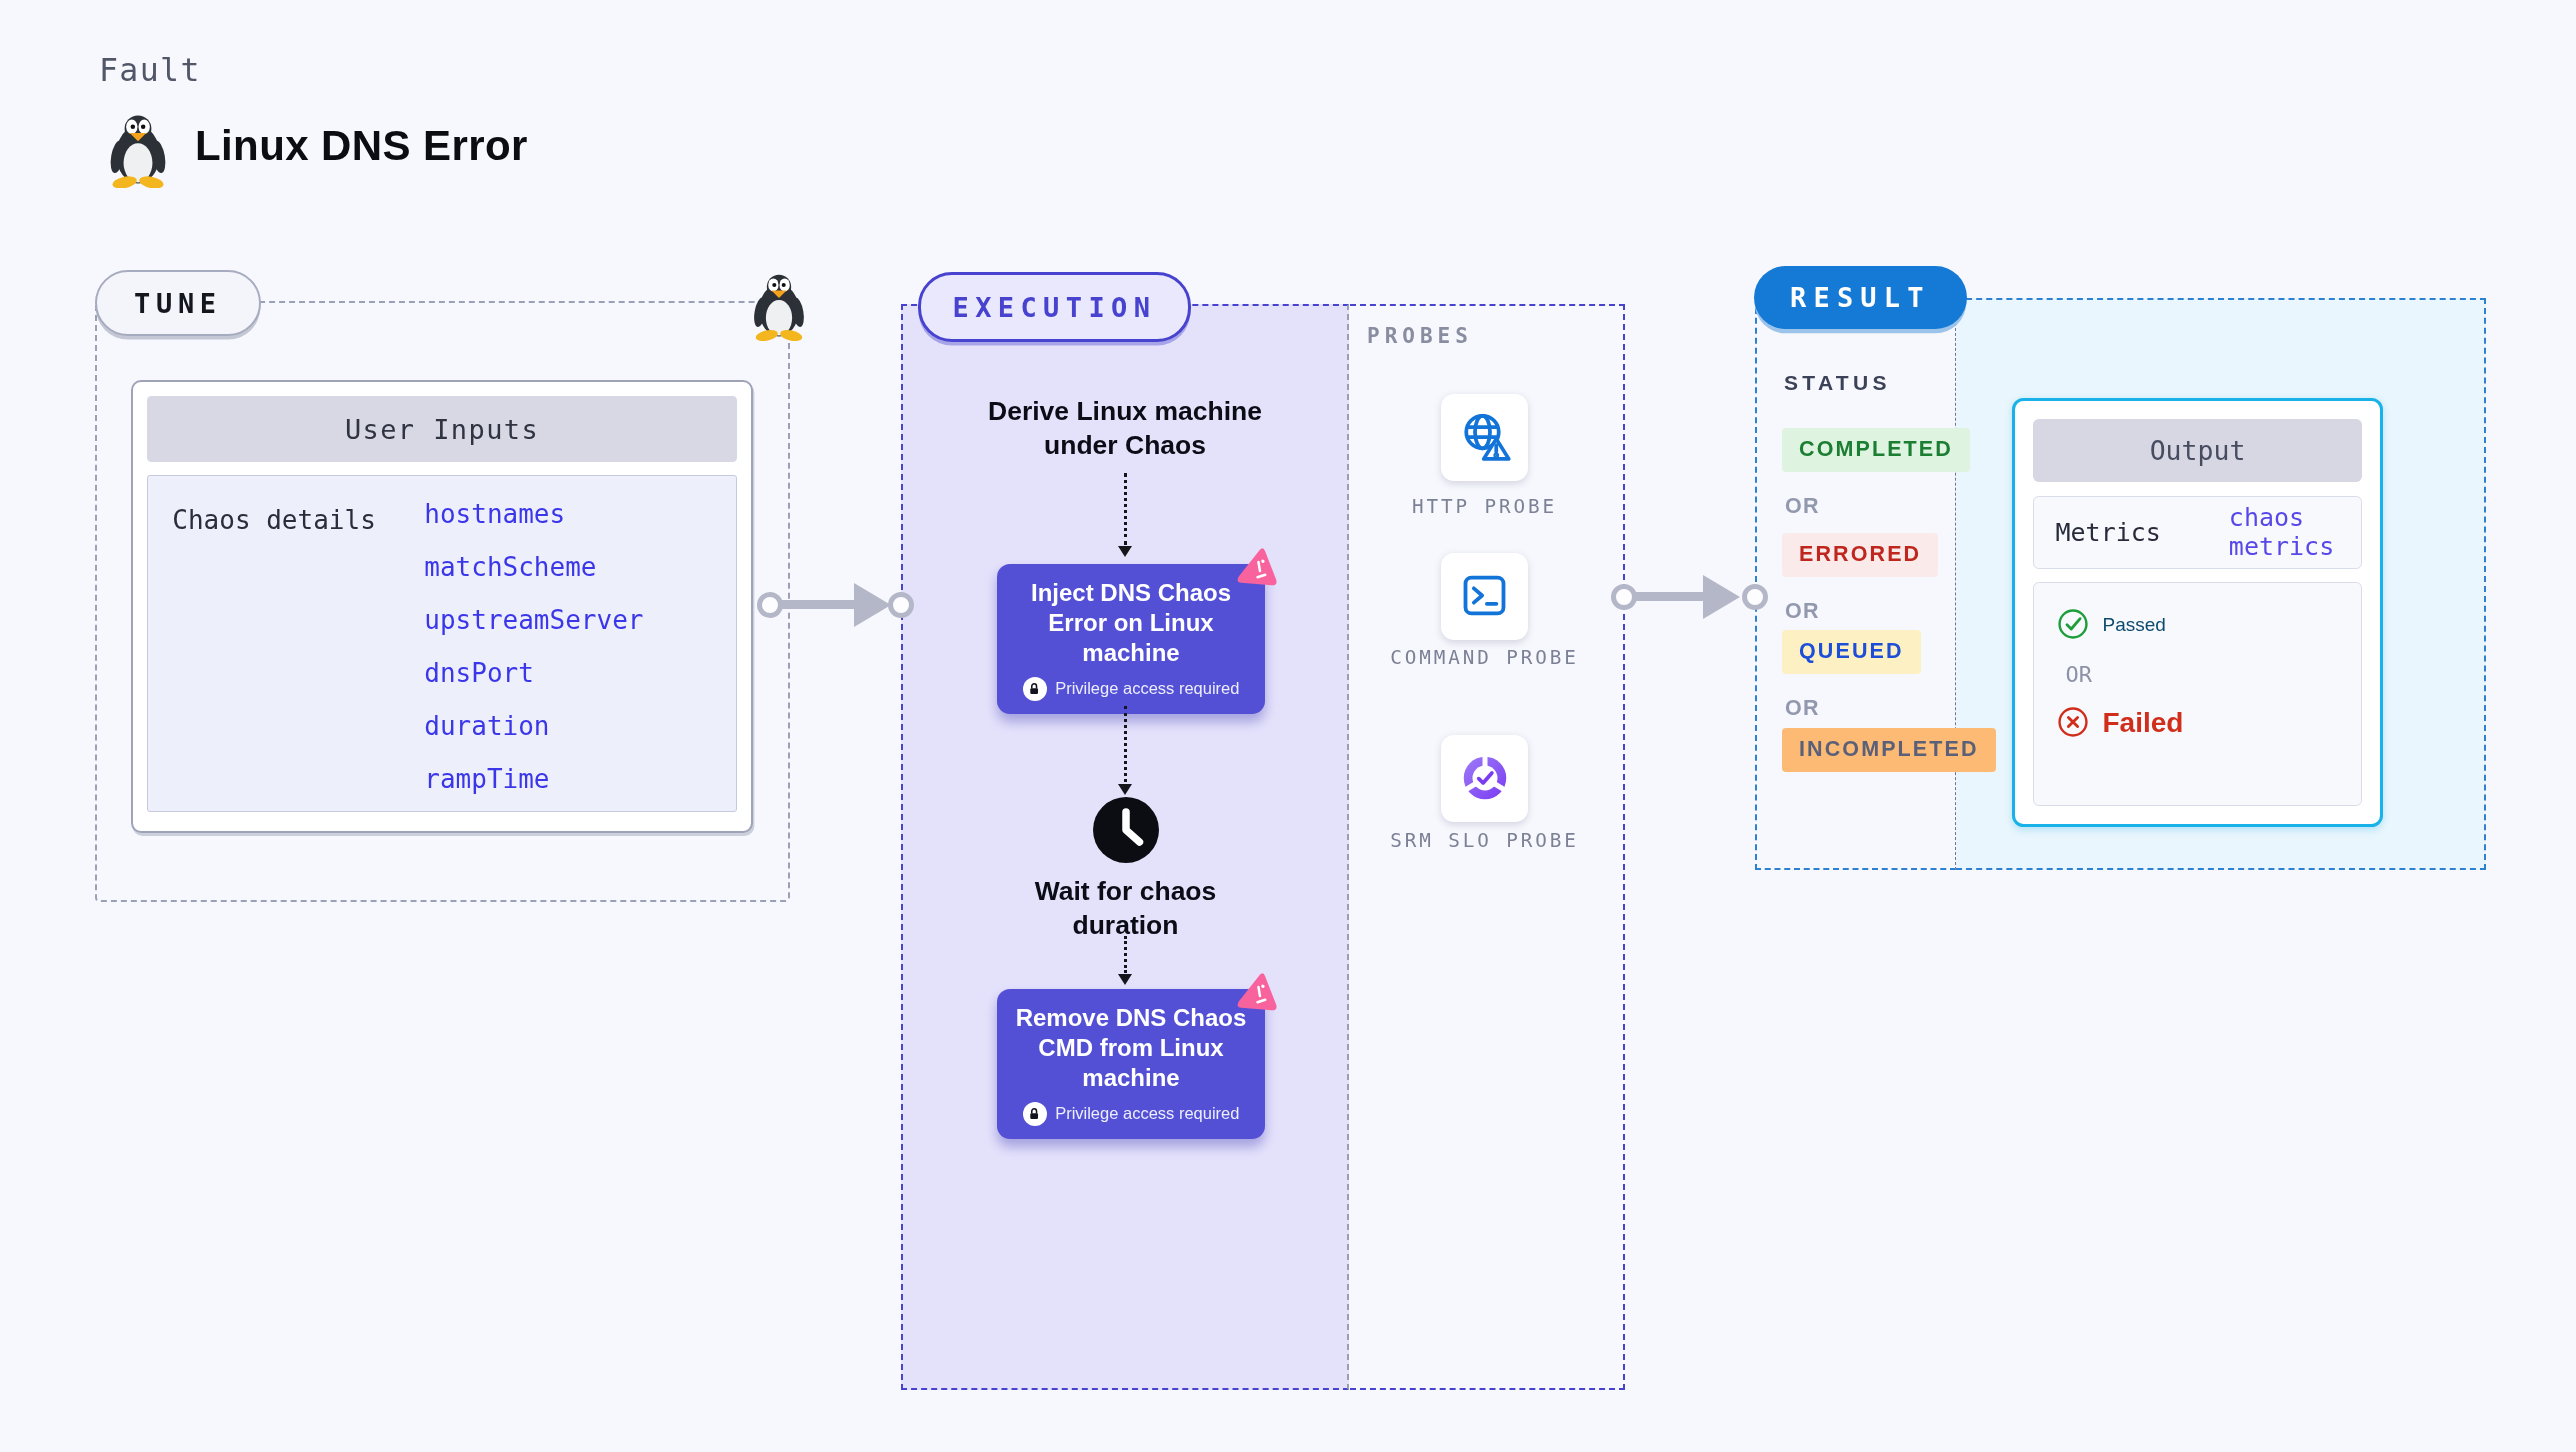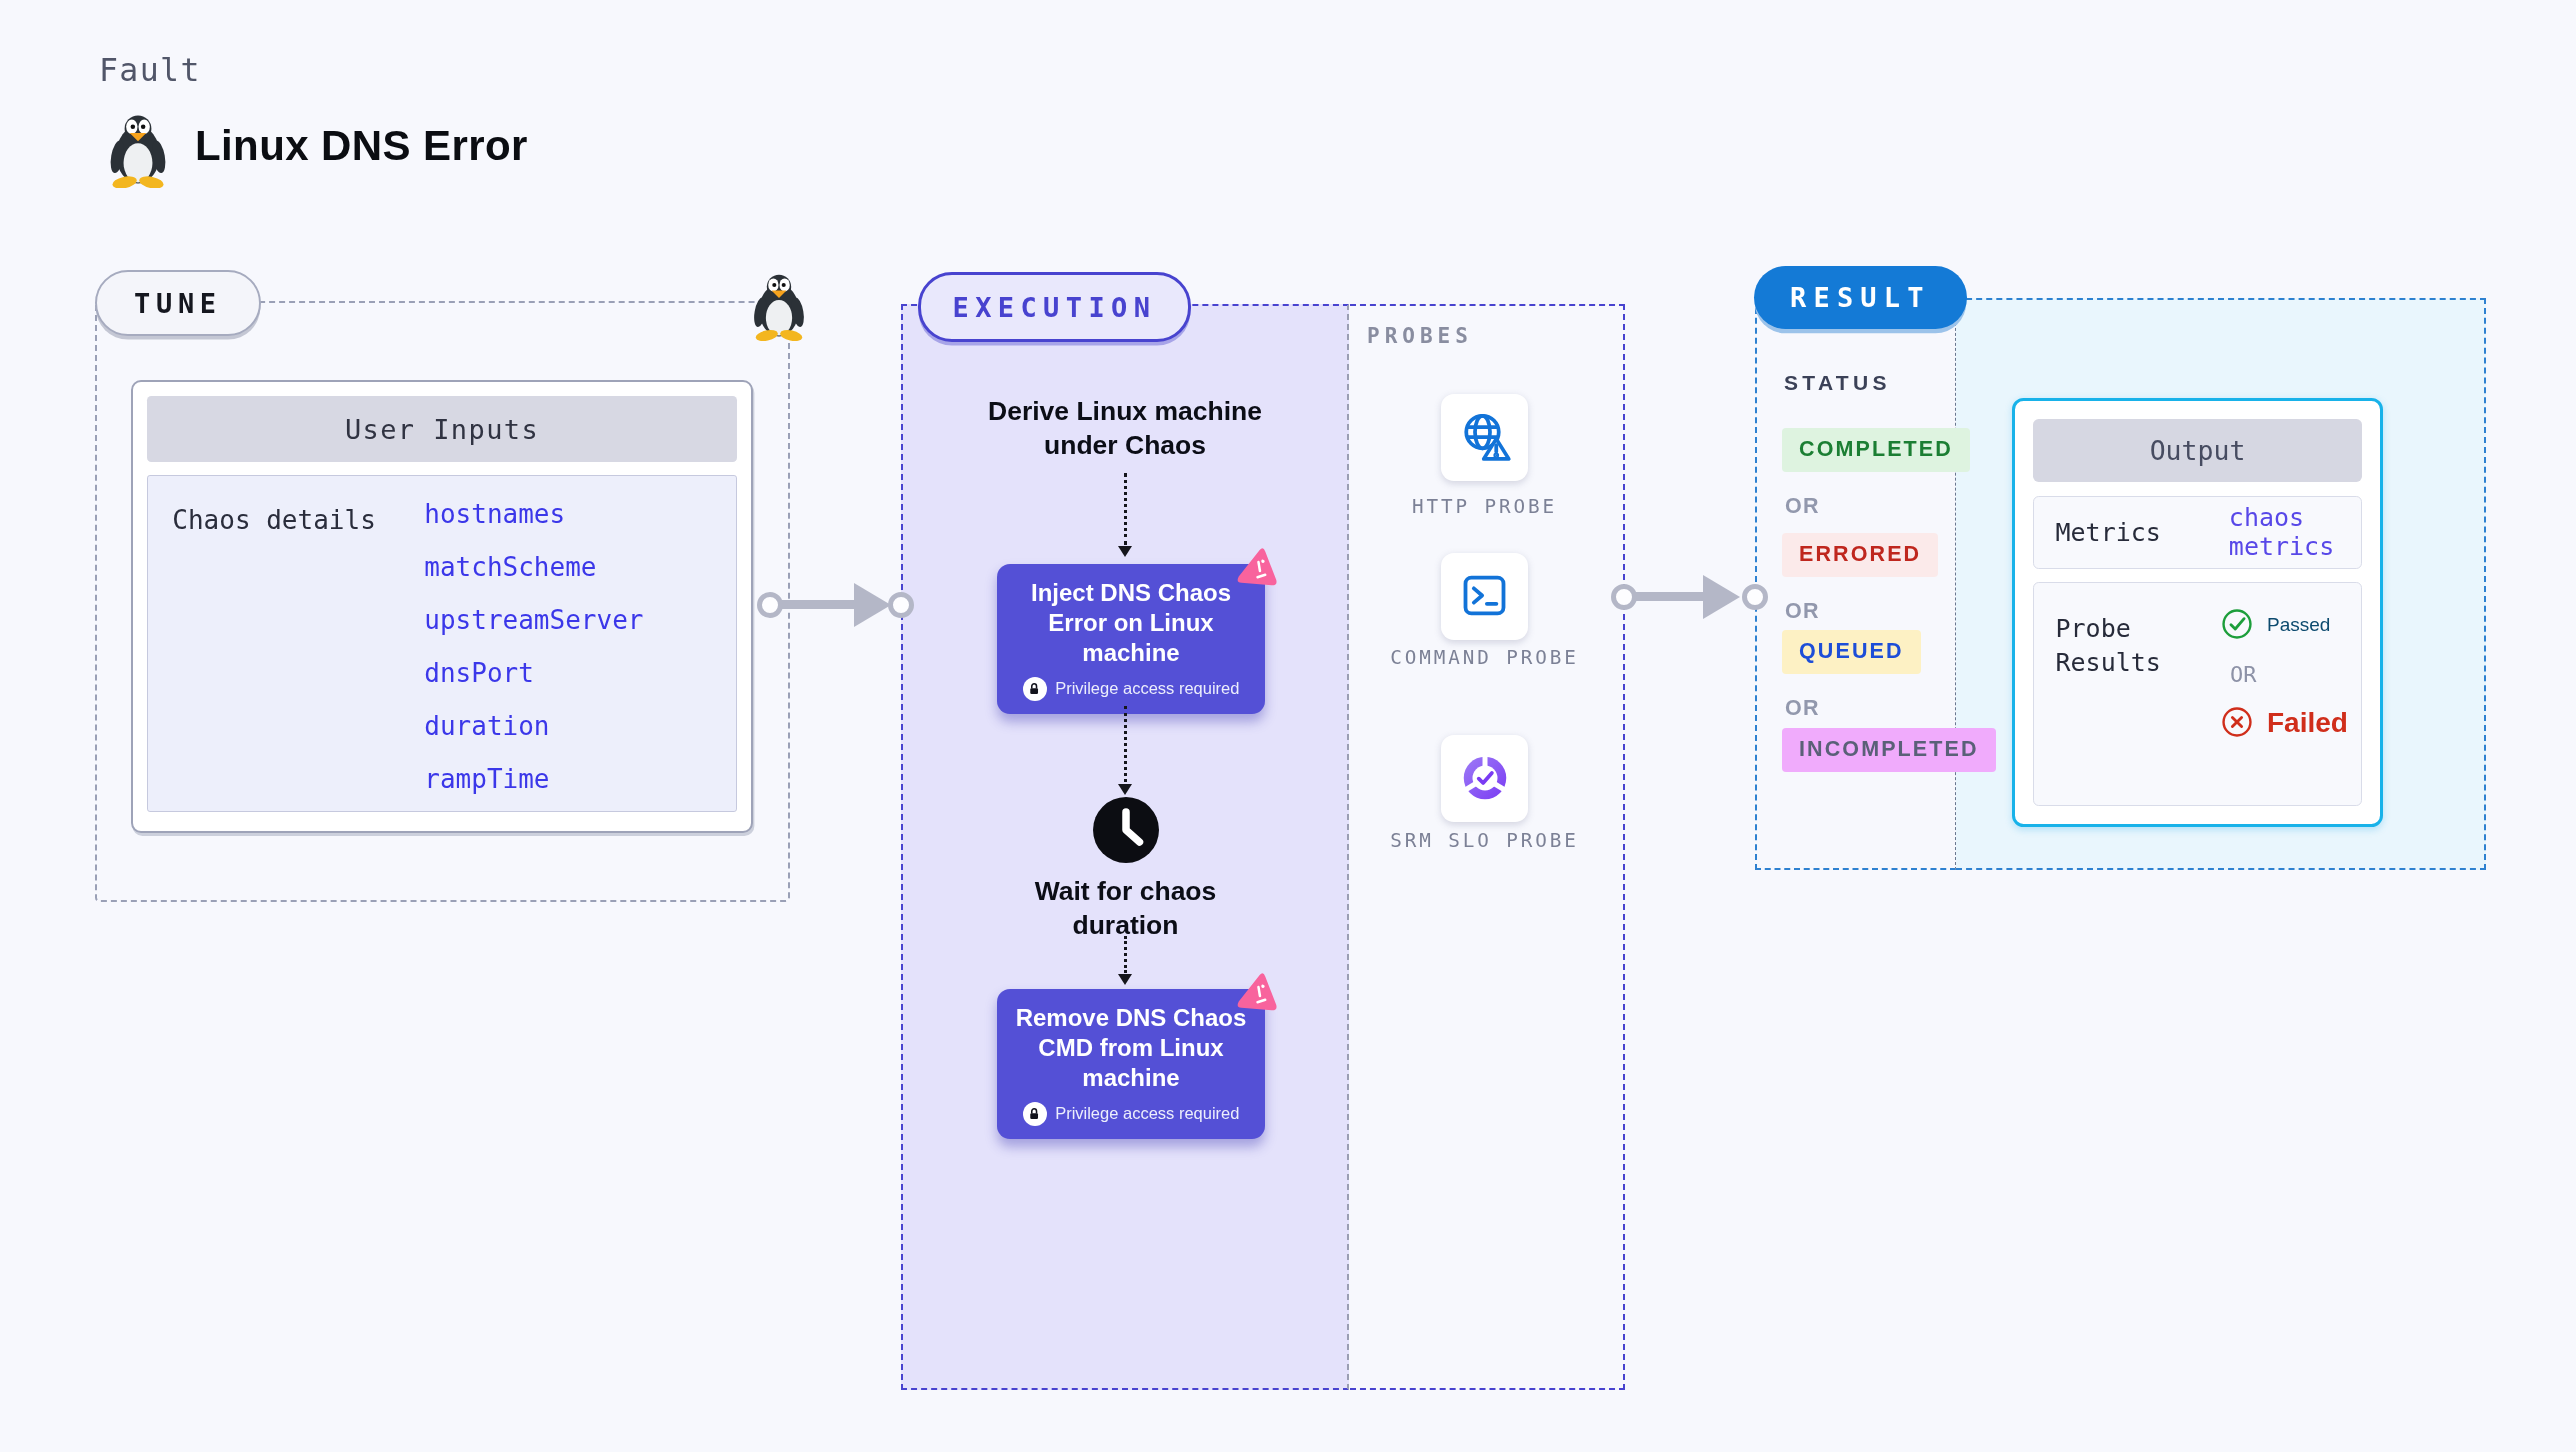--- a/index.html
+++ b/index.html
@@ -65,21 +65,21 @@
   
   .status-box{left:1755px;top:298px;width:201px;height:572px;border:2.1px dashed #2e81d0;
               border-right:1.4px dashed #6b7890;box-sizing:border-box;}
   .cyan-box{left:1956px;top:298px;width:530px;height:572px;background:#e9f6fd;
             border:2.1px dashed #2e81d0;border-left:none;box-sizing:border-box;}
   .status-title{font-size:21px;font-weight:bold;letter-spacing:4.3px;color:#3b4157;}
   .status-badge{display:inline-block;padding:9.3px 17px;border-radius:4px;font-size:21.5px;font-weight:bold;letter-spacing:2.1px;}
   .st-completed{background:#def3e0;color:#1b7e33;}
   .st-errored{background:#fbeaea;color:#bf271e;}
   .st-queued{background:#fdf1c4;color:#1d4ed8;}
-  .st-incompleted{background:#f0abfc;color:#5a6078;}
+  .st-incompleted{background:#fdba74;color:#5a6078;}
   .or-label{font-size:21.5px;font-weight:bold;color:#9298ad;letter-spacing:1.4px;}
 
   .output-card{left:2012px;top:398px;width:371px;background:#fff;border:3.6px solid #18b2e9;border-radius:11.5px;
                padding:18px;box-sizing:border-box;box-shadow:0 2.1px 7.2px rgba(23,162,230,.25);}
   .output-header{height:63px;background:#d6d7e2;border-radius:5.7px;display:flex;align-items:center;
                justify-content:center;font-size:26.5px;color:#474c61;}
   .output-row{margin-top:13.6px;background:#f8f9fd;border:1.4px solid #d9dce9;border-radius:5.7px;box-sizing:border-box;}
   .row-metrics{height:73px;display:flex;align-items:center;}
   .row-probe{height:224px;display:flex;}
   .out-label{font-size:25px;color:#272b3a;padding-left:21.5px;}
@@ -293,21 +293,20 @@
 
   <div class="abs output-card">
     <div class="output-header mono">Output</div>
 
     <div class="output-row row-metrics">
       <span class="out-label mono">Metrics</span>
       <span class="metrics-value mono">chaos metrics</span>
     </div>
 
     <div class="output-row row-probe">
-      <span class="out-label mono" style="padding-top:29px;width:143px;line-height:1.35;">Probe Results</span>
       <div class="pr-right">
         <div class="pr-row">
           <span>
             <svg viewBox="0 0 48 48" width="34" height="34" fill="none" stroke="#1d9e3b" stroke-linecap="round" stroke-linejoin="round">
               <circle cx="24" cy="24" r="19" stroke-width="3.4"></circle>
               <path d="M15.5 25l6 6 12.5-14.5" stroke-width="4"></path>
             </svg>
           </span>
           <span class="passed-text sans">Passed</span>
         </div>

